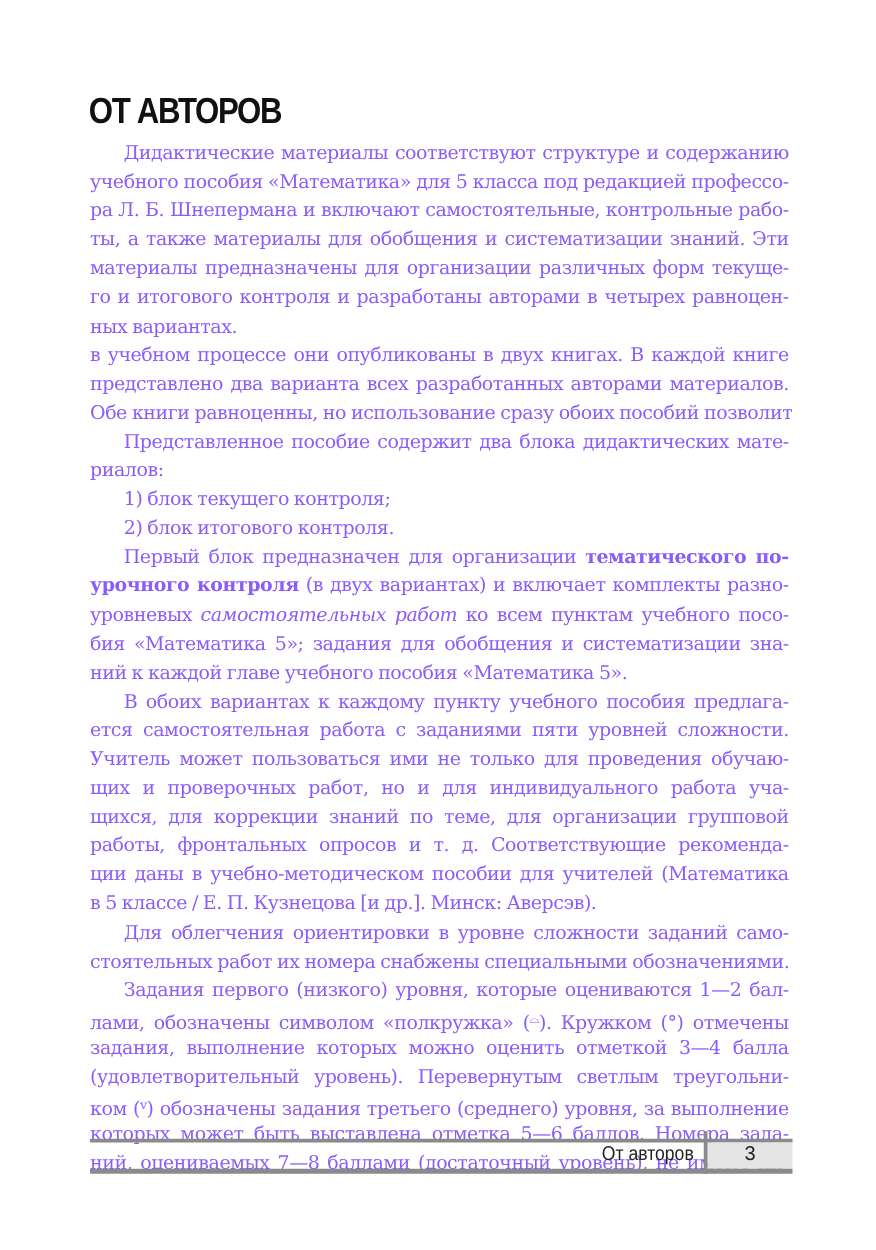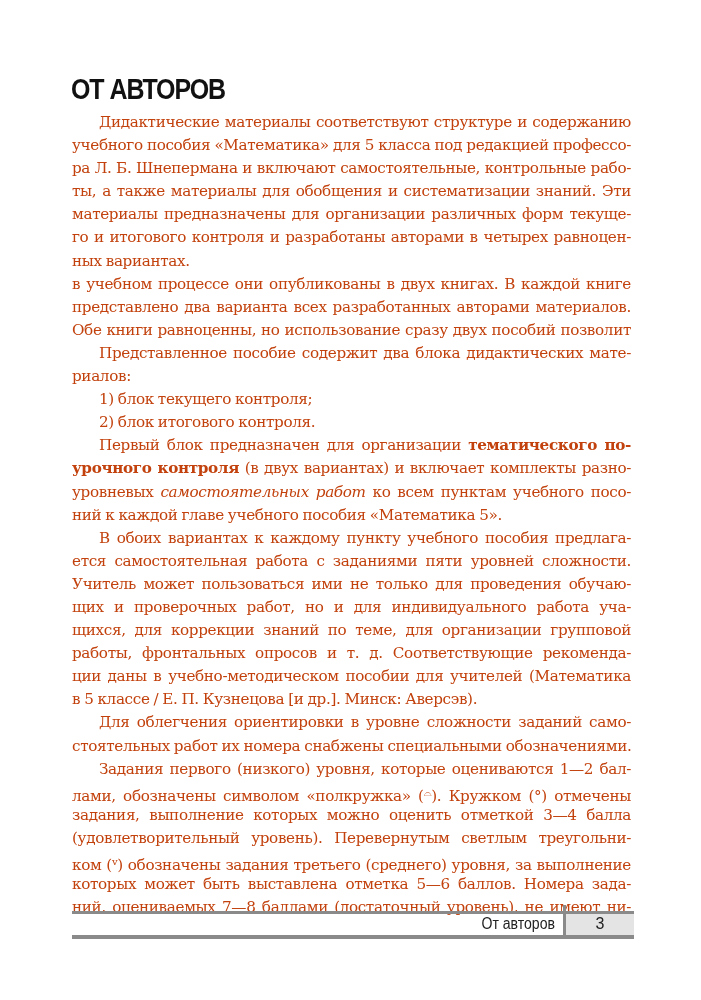--- a/index.html
+++ b/index.html
@@ -8,21 +8,21 @@
   .heading {
     position: absolute; left: 71px; top: 72px;
     font-family: "Liberation Sans", sans-serif; font-weight: bold;
     font-size: 29px; letter-spacing: -1.2px; color: #111;
     transform: scaleX(0.86); transform-origin: left top;
     margin: 0; line-height: 34px;
   }
   .body-text {
     position: absolute; left: 72px; top: 111px; width: 559px;
     font-family: "DejaVu Serif", "Liberation Serif", serif;
-    font-size: 15.2px; color: #c2410c;
+    font-size: 15.2px; color: #8b5cf6;
   }
   .line {
     display: block; height: 23.1px; line-height: 23.1px;
     white-space: nowrap; text-align: justify; text-align-last: justify;
     letter-spacing: -0.35px; word-spacing: -0.5px;
   }
   .line.last { text-align-last: left; }
   .line.indent { padding-left: 27px; }
   .b { font-weight: bold; }
   .i { font-style: italic; }
@@ -57,39 +57,40 @@
       <span class="line">ра Л. Б. Шнепермана и включают самостоятельные, контрольные рабо-</span>
       <span class="line">ты, а также материалы для обобщения и систематизации знаний. Эти</span>
       <span class="line">материалы предназначены для организации различных форм текуще-</span>
       <span class="line">го и итогового контроля и разработаны авторами в четырех равноцен-</span>
       <span class="line last">ных вариантах.</span>
     </div>
 
     <div>
       <span class="line">в учебном процессе они опубликованы в двух книгах. В каждой книге</span>
       <span class="line">представлено два варианта всех разработанных авторами материалов.</span>
-      <span class="line">Обе книги равноценны, но использование сразу двух пособий позволит</span>
+      <span class="line">Обе книги равноценны, но использование сразу обоих пособий позволит</span>
     </div>
 
     <div>
       <span class="line indent">Представленное пособие содержит два блока дидактических мате-</span>
       <span class="line last">риалов:</span>
     </div>
 
     <div>
       <span class="line indent last">1) блок текущего контроля;</span>
     </div>
     <div>
       <span class="line indent last">2) блок итогового контроля.</span>
     </div>
 
     <div>
       <span class="line indent"><span>Первый блок предназначен для организации </span><span class="b">тематического по-</span></span>
       <span class="line"><span class="b">урочного контроля</span><span> (в двух вариантах) и включает комплекты разно-</span></span>
       <span class="line"><span>уровневых </span><span class="i">самостоятельных работ</span><span> ко всем пунктам учебного посо-</span></span>
+      <span class="line">бия «Математика 5»; задания для обобщения и систематизации зна-</span>
       <span class="line last">ний к каждой главе учебного пособия «Математика 5».</span>
     </div>
 
     <div>
       <span class="line indent">В обоих вариантах к каждому пункту учебного пособия предлага-</span>
       <span class="line">ется самостоятельная работа с заданиями пяти уровней сложности.</span>
       <span class="line">Учитель может пользоваться ими не только для проведения обучаю-</span>
       <span class="line">щих и проверочных работ, но и для индивидуального работа уча-</span>
       <span class="line">щихся, для коррекции знаний по теме, для организации групповой</span>
       <span class="line">работы, фронтальных опросов и т. д. Соответствующие рекоменда-</span>

